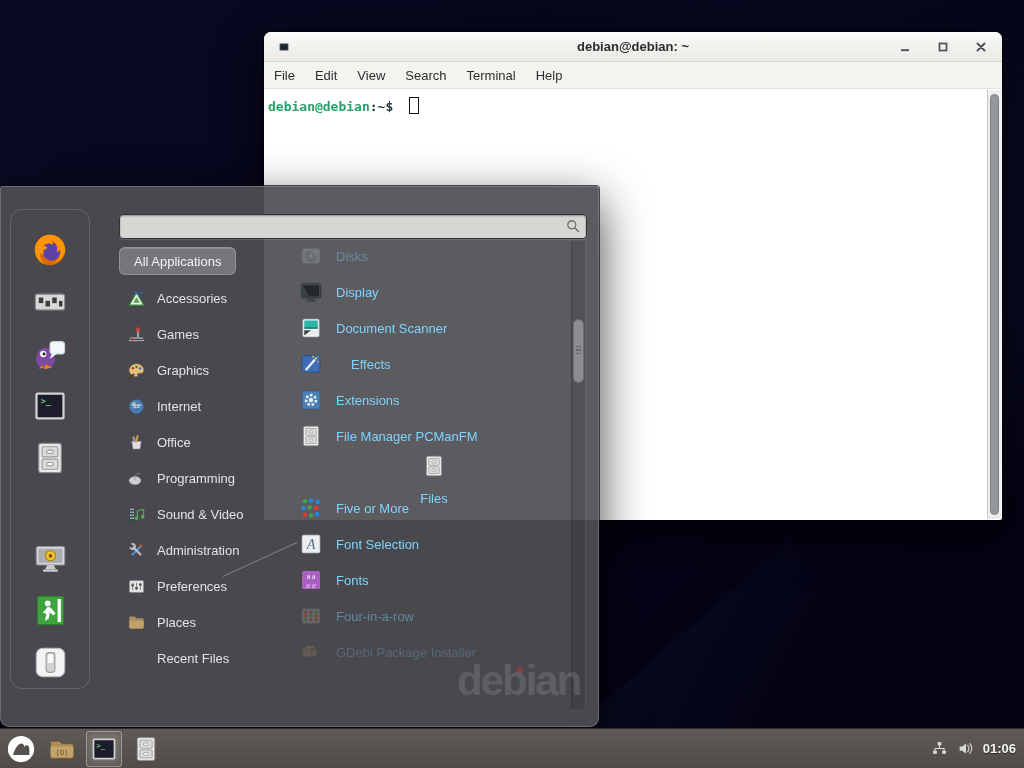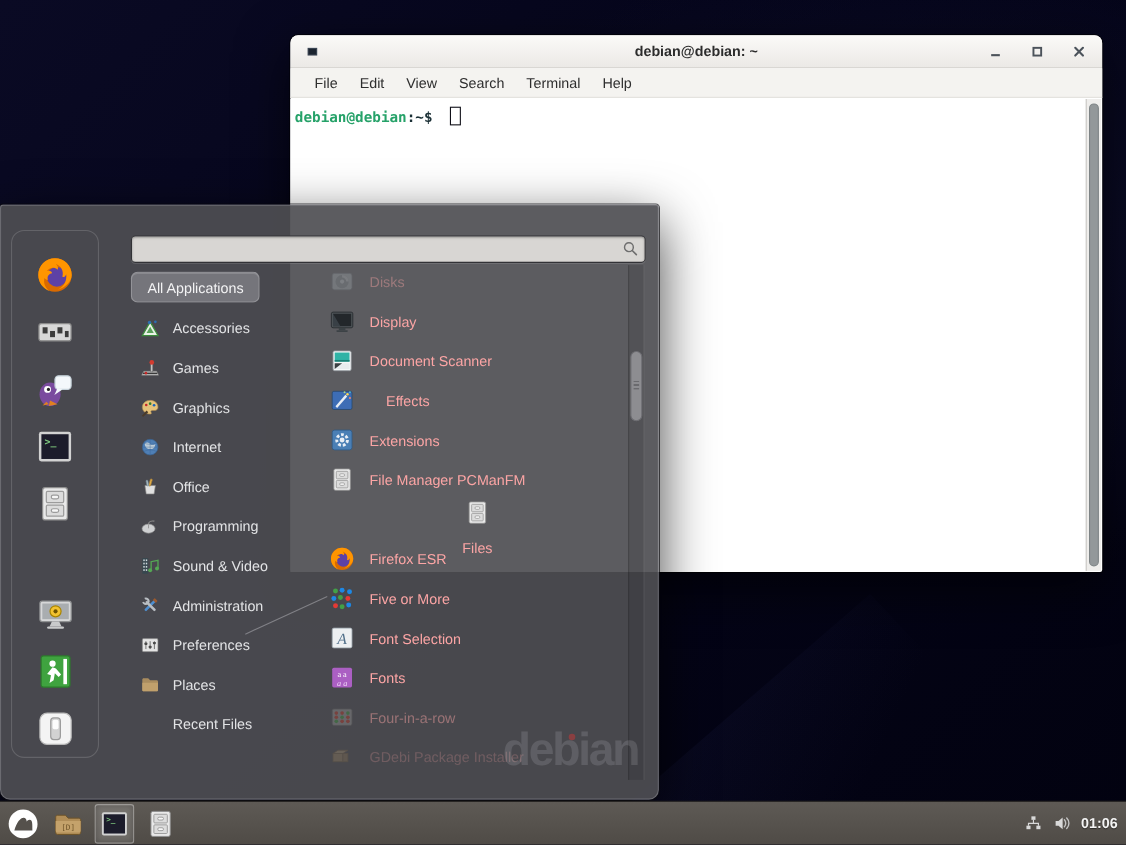--- a/index.html
+++ b/index.html
@@ -40,21 +40,21 @@
   .win-title {
     position:absolute; left:0; right:0; text-align:center;
     font-size:13px; font-weight:bold; color:#2c2c2c; pointer-events:none;
   }
   #win-controls { position:absolute; right:14px; display:flex; gap:24px; }
   .win-btn { width:14px; height:14px; display:inline-block; cursor:default; }
   .win-btn svg { width:100%; height:100%; display:block; }
 
   .menubar {
     height:27px; background:#f4f3f0; border-bottom:1px solid #e3e1dd;
-    display:flex; align-items:center; padding-left:12px;
+    display:flex; align-items:center; padding-left:0;
   }
   .menubar .menu-item { font-size:13px; color:#2e2e2e; padding:4px 10px; }
 
   .term-screen {
     position:absolute; left:0; top:58px; right:15px; bottom:0;
     background:#fff; padding:7px 0 0 4px;
     font-family:"DejaVu Sans Mono","Liberation Mono",monospace;
     font-size:13px; font-weight:bold; white-space:pre;
   }
   .prompt-user { color:#26a269; }
@@ -111,21 +111,21 @@
   }
   .cat-item {
     display:flex; align-items:center; gap:11px; height:36px; padding-left:10px;
     color:#e2e3e5; font-size:13px; border-radius:4px; cursor:pointer;
   }
   .cat-item .icon, .cat-item .icon-gap { width:19px; height:19px; flex:none; }
 
   .app-col { position:absolute; left:288px; top:51px; width:280px; }
   .app-item {
     display:flex; align-items:center; gap:13px; height:36px; padding-left:10px;
-    color:#fca5a5; font-size:13px; border-radius:4px; cursor:pointer;
+    color:#7dd3fc; font-size:13px; border-radius:4px; cursor:pointer;
   }
   .app-item .icon { width:24px; height:24px; flex:none; }
 
   .menu-scrollbar {
     position:absolute; left:570px; top:54px; width:15px; height:468px;
     background:rgba(0,0,0,.10);
     border-left:1px solid rgba(0,0,0,.18); border-right:1px solid rgba(255,255,255,.10);
   }
   .menu-thumb {
     position:absolute; left:1px; width:11px; top:78px; height:64px;
@@ -516,30 +516,20 @@
         <span class="icon" style="width: 24px; height: 24px;">
           <svg viewBox="0 0 32 32">
             <rect x="6" y="3" width="20" height="26" rx="2" fill="#e9e9e9" stroke="#8f8f8f"></rect>
             <rect x="9" y="6" width="14" height="9" rx="1" fill="#dcdcdc" stroke="#9c9c9c"></rect>
             <rect x="9" y="17" width="14" height="9" rx="1" fill="#dcdcdc" stroke="#9c9c9c"></rect>
             <rect x="13" y="9" width="6" height="3" rx="1.5" fill="#f6f6f6" stroke="#9c9c9c"></rect>
             <rect x="13" y="20" width="6" height="3" rx="1.5" fill="#f6f6f6" stroke="#9c9c9c"></rect>
           </svg>
         </span>
         <span>Files</span>
-      </div>
-      <div class="app-item" style="opacity: 1;">
-        <span class="icon" style="width: 24px; height: 24px;">
-          <svg viewBox="0 0 32 32">
-            <circle cx="16" cy="16" r="13.5" fill="#d96a00"></circle>
-            <circle cx="17.5" cy="17.5" r="8" fill="#5d41a5"></circle>
-            <path d="M16 2.5C8.5 2.5 2.5 8.5 2.5 16c0 6 3.8 11 9 13-3.5-2.5-5-6.5-4-10.5.7 1 1.6 1.5 2.8 1.4-1-2.8.7-5 3.4-5.4-.3-1.6-2-2.4-4.3-1.6 1.8-3.2 6.3-3.8 8.6-1.2.9-1.2.4-3.1-1.4-4.6 4.3 1.4 6.8 5.9 5.3 10.4 1.2.4 2.4-.2 3.2-2.2.6 5-1.5 10-7.1 12.7C24.5 26 29.5 21.5 29.5 16c0-7.5-6-13.5-13.5-13.5z" fill="#ff9500"></path>
-          </svg>
-        </span>
-        <span>Firefox ESR</span>
       </div>
       <div class="app-item" style="opacity: 1;">
         <span class="icon" style="width: 24px; height: 24px;">
           <svg viewBox="0 0 32 32">
             <circle cx="8" cy="7" r="3" fill="#43a047"></circle>
             <circle cx="16" cy="6" r="3" fill="#1e88e5"></circle>
             <circle cx="25" cy="8" r="3" fill="#1e88e5"></circle>
             <circle cx="6" cy="16" r="3" fill="#1e88e5"></circle>
             <circle cx="14" cy="15" r="3" fill="#43a047"></circle>
             <circle cx="23" cy="16" r="3" fill="#e53935"></circle>

